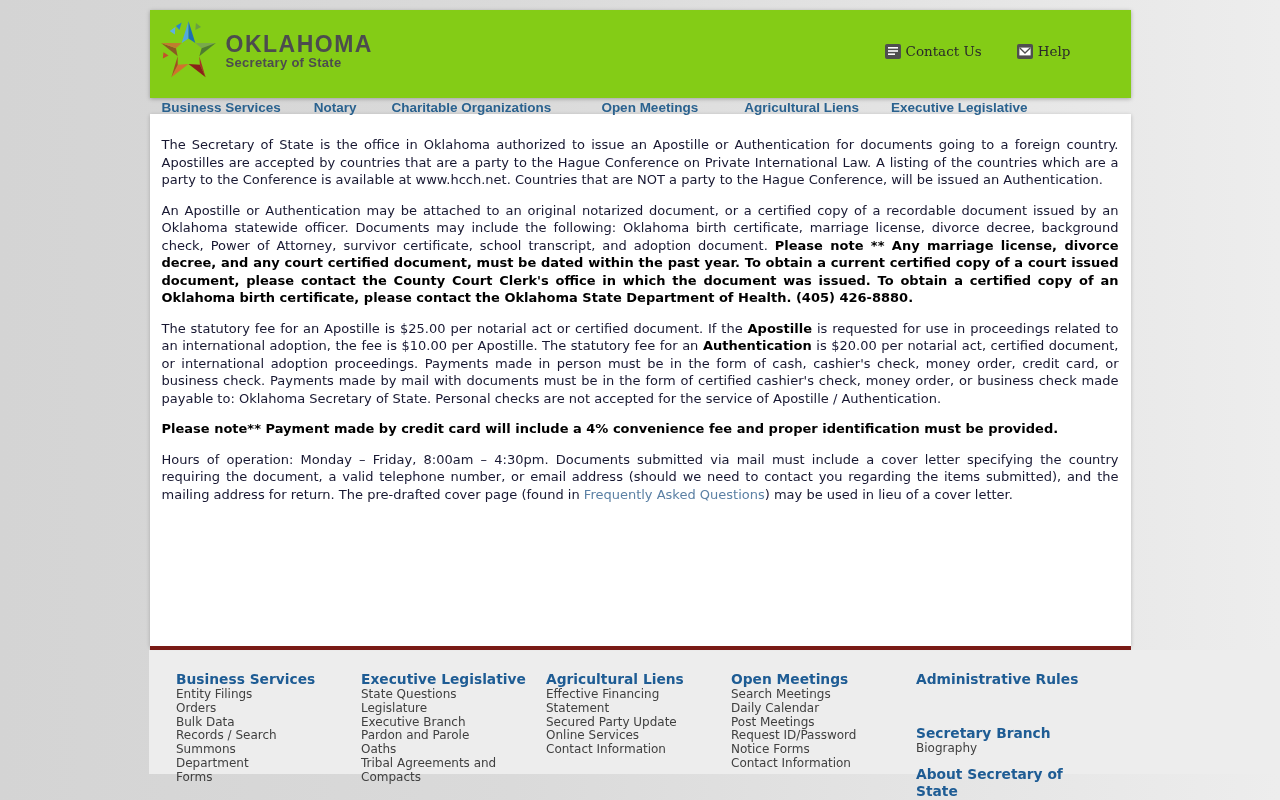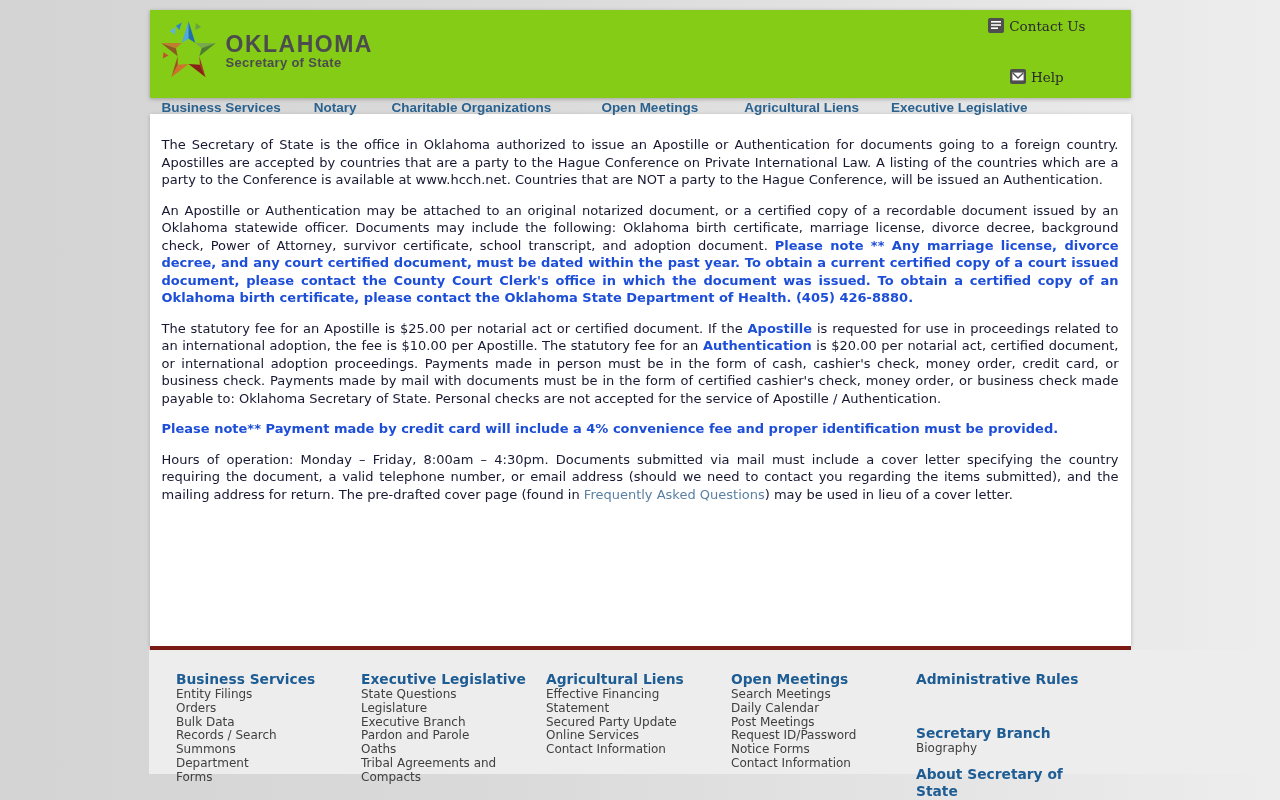--- a/index.html
+++ b/index.html
@@ -12,38 +12,38 @@
   .page { width:981px; margin:0 auto; position:relative; }
 
   
   .header-card { background:#84cc16; margin-top:10px; height:88px; box-shadow:0 1px 4px rgba(0,0,0,.28); }
   .header-top { display:flex; align-items:center; height:80px; padding:2px 10px 0 10px; }
   .logo { display:flex; align-items:center; gap:9px; cursor:pointer; }
   .logo-mark svg { width:57px; height:62px; display:block; }
   .brand-line1 { font-family:"Liberation Sans",sans-serif; font-weight:bold; font-size:23px; letter-spacing:1.5px; color:#4c4c4e; line-height:1.05; }
   .brand-line2 { font-family:"Liberation Sans",sans-serif; font-weight:bold; font-size:13px; letter-spacing:.3px; color:#4c4c4e; line-height:1.1; }
   .header-spacer { flex:1; }
-  .hdr-links { display:flex; align-items:center; gap:35px; margin-right:35px;flex-direction:column; }
+  .hdr-links { display:flex; align-items:center; gap:35px; margin-right:50px; }
   .hdr-link { display:flex; align-items:center; gap:5px; font-family:"DejaVu Serif",serif; font-size:13.5px; color:#2a2a2a; cursor:pointer; }
   .hdr-icon svg { width:16px; height:15px; display:block; }
 
   .mainnav { display:flex; align-items:center; height:34px; padding:0 12px; }
   .nav-item { font-family:"Liberation Sans",sans-serif; font-weight:bold; font-size:13.5px; color:#2a628f; white-space:nowrap; cursor:pointer; text-decoration:none; }
   .nav-item:nth-child(1){ margin-right:33px; }
   .nav-item:nth-child(2){ margin-right:35px; }
   .nav-item:nth-child(3){ margin-right:50px;text-align:center; }
   .nav-item:nth-child(4){ margin-right:46px; }
   .nav-item:nth-child(5){ margin-right:32px; }
 
   .gap-band { height:16px; }
 
   
   .content-card { background:#ffffff; height:532px; padding:22px 12px 0 12px; overflow:hidden; box-shadow:0 1px 4px rgba(0,0,0,.22); }
   .content-card p { margin:0 0 13px 0; font-size:13px; line-height:17.5px; color:#171731; text-align:justify; }
-  .content-card p b { color:#1d4ed8; }
+  .content-card p b { color:#000000; }
   .body-link { color:#5b80a4; cursor:pointer; }
   .address { font-size:13px; line-height:17.5px; color:#171731; margin-top:2px; }
 
   .red-rule { height:4px; background:#7a1b16; }
 
   
   .footer-band { margin-left:149px; width:1131px; background:#ededed; height:124px; padding:21px 0 0 27px; }
   .footer-cols { display:flex; }
   .fcol { width:185px; }
   .fcol-header { font-weight:bold; font-size:13.8px; line-height:17px; color:#1e5c94; max-width:170px; cursor:pointer; }

